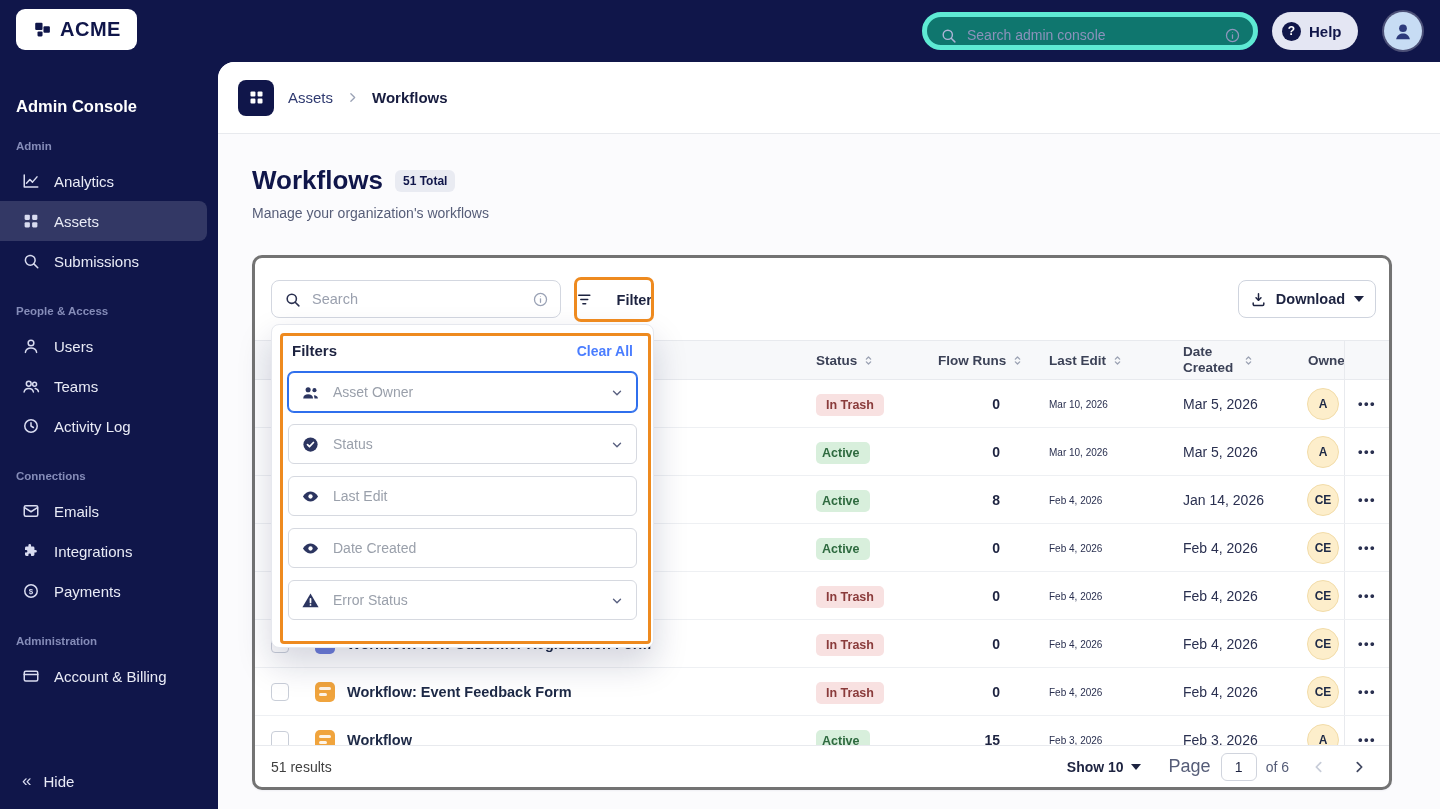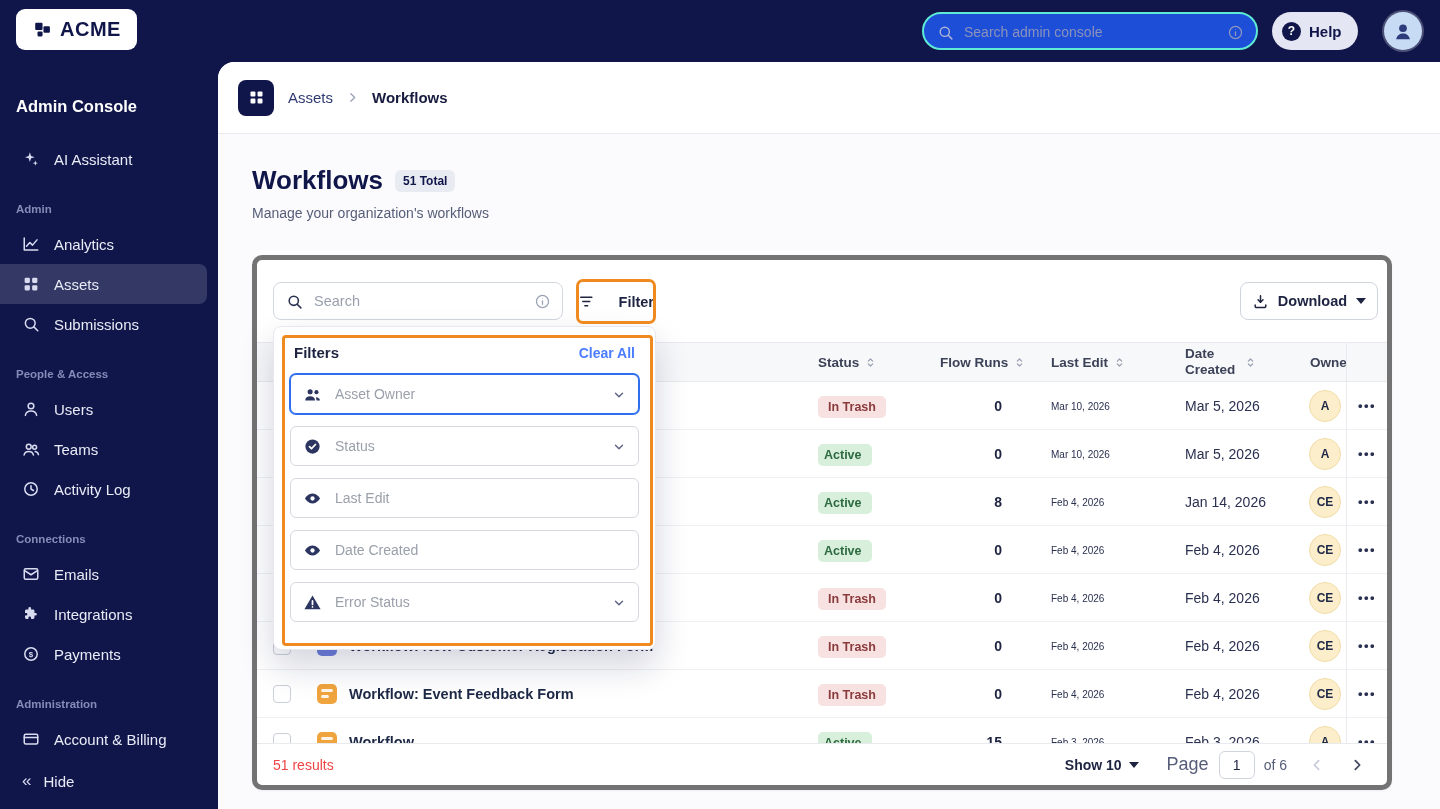--- a/index.html
+++ b/index.html
@@ -3,21 +3,21 @@
 <meta charset="utf-8">
 <style>
   * { margin:0; padding:0; box-sizing:border-box; }
   html,body { width:1440px; height:809px; font-family:"Liberation Sans", sans-serif; background:#10164A; overflow:hidden; }
 
   
   .topbar { position:absolute; left:0; top:0; width:1440px; height:62px; background:#10164A; display:flex; align-items:center; z-index:20; }
   .logo-box { position:absolute; left:16px; top:9px; width:121px; height:41px; background:#fff; border-radius:9px; display:flex; align-items:center; justify-content:center; gap:6px; }
   .logo-mark { width:22px; height:22px; color:#10164A; }
   .logo-text { font-size:20px; font-weight:800; color:#10164A; letter-spacing:.5px; }
-  .tb-search { position:absolute; left:922px; top:12px; width:336px; height:38px; background:#1d4ed8; border:2px solid #5eead4; border-radius:19px; }
+  .tb-search { position:absolute; left:922px; top:12px; width:336px; height:38px; background:#0f766e; border:5px solid #5eead4; border-radius:19px; }
   .tb-search input { position:absolute; left:40px; top:0; width:250px; height:36px; background:transparent; border:none; outline:none; color:#dfe2f4; font-size:14px; font-family:inherit; }
   .tb-search input::placeholder { color:#8B92BB; }
   .tb-search .s-ic { position:absolute; left:13px; top:10px; width:17px; height:17px; color:#aeb4d6; }
   .tb-search .i-ic { position:absolute; right:12px; top:10px; width:17px; height:17px; color:#8F96BD; }
   .help-btn { position:absolute; left:1272px; top:12px; height:38px; padding:0 16px 0 10px; background:#E4E6F3; border-radius:19px; display:flex; align-items:center; gap:8px; }
   .help-q { width:19px; height:19px; border-radius:50%; background:#10164A; color:#fff; font-size:12px; font-weight:700; display:flex; align-items:center; justify-content:center; }
   .help-label { font-size:15px; font-weight:600; color:#10164A; }
   .tb-avatar { position:absolute; left:1384px; top:12px; width:38px; height:38px; border-radius:50%; background:#C7DCF4; display:flex; align-items:center; justify-content:center; box-shadow:0 0 0 2px rgba(255,255,255,.25); }
   .tb-avatar .ic { width:22px; height:22px; color:#2D3A7C; }
 
@@ -44,21 +44,21 @@
   .crumb-current { font-size:15px; font-weight:700; color:#171C3F; }
 
   .content { position:absolute; left:0; top:72px; right:0; bottom:0; }
   .page-head { position:absolute; left:34px; top:31px; }
   .page-title-row { display:flex; align-items:center; gap:12px; }
   .page-title { font-size:26px; font-weight:800; color:#10164A; }
   .total-badge { background:#E9EBF2; color:#10164A; font-size:12px; font-weight:700; padding:4px 8px; border-radius:6px; }
   .page-sub { margin-top:9px; font-size:14px; color:#565D78; }
 
   
-  .card { position:absolute; left:34px; top:121px; width:1140px; height:535px; background:#fff; border:5px solid #737373; border-radius:10px; box-shadow:0 1px 2px rgba(16,22,74,.05); }
+  .card { position:absolute; left:34px; top:121px; width:1140px; height:535px; background:#fff; border:3px solid #737373; border-radius:10px; box-shadow:0 1px 2px rgba(16,22,74,.05); }
 
   .search-field { position:absolute; left:16px; top:22px; width:290px; height:38px; border:1px solid #D3D7E0; border-radius:8px; background:#fff; }
   .search-field input { position:absolute; left:40px; top:0; width:210px; height:36px; border:none; outline:none; font-size:14.5px; font-family:inherit; color:#1D2340; }
   .search-field input::placeholder { color:#9AA0AE; }
   .search-field .s-ic { position:absolute; left:12px; top:10px; width:17px; height:17px; color:#2A3050; }
   .search-field .i-ic { position:absolute; right:11px; top:10px; width:17px; height:17px; color:#9AA2B5; }
 
   .filter-btn { position:absolute; left:321px; top:21px; width:76px; height:41px; display:flex; align-items:center; justify-content:center; gap:24px; cursor:pointer; background:#fff; border-radius:6px; }
   .filter-btn .ic { width:17px; height:17px; color:#1D2340; }
   .filter-btn .lbl { font-size:14.5px; font-weight:600; color:#1D2340; }
@@ -92,21 +92,21 @@
   .c-flow { left:675px; width:70px; text-align:right; font-size:14px; font-weight:700; color:#1D2340; }
   .c-lastedit { left:794px; font-size:10px; color:#2A3050; }
   .c-datecreated { left:928px; font-size:14px; color:#2A3050; }
   .c-owner { left:1052px; }
   .avatar { width:32px; height:32px; border-radius:50%; background:#FDEECB; border:1px solid #F2DCA9; display:flex; align-items:center; justify-content:center; font-size:12px; font-weight:800; color:#1D2946; }
   .c-actions { left:1089px !important; right:0; top:0 !important; bottom:0; transform:none !important; border-left:1px solid #E8EAEE; display:flex; align-items:center; justify-content:center; cursor:pointer; background:#fff; }
   .dots { font-size:13px; font-weight:800; letter-spacing:1.5px; color:#2A3050; }
 
   
   .cfooter { position:absolute; left:0; right:0; bottom:0; height:42px; border-top:1px solid #E8EAEE; background:#fff; display:flex; align-items:center; padding:0 16px; border-radius:0 0 10px 10px; z-index:6; }
-  .results { font-size:14px; color:#ef4444; }
+  .results { font-size:14px; color:#404040; }
   .foot-right { margin-left:auto; display:flex; align-items:center; }
   .show-ctl { display:flex; align-items:center; gap:7px; font-size:14px; font-weight:600; color:#1D2340; cursor:pointer; }
   .show-ctl .caret { border-top-color:#1D2340; }
   .page-lbl { margin-left:28px; font-size:18px; color:#565D78; }
   .page-input { margin-left:10px; width:36px; height:28px; border:1px solid #D0D4DD; border-radius:6px; text-align:center; font-size:14px; font-family:inherit; color:#1D2340; outline:none; }
   .of-lbl { margin-left:9px; font-size:14px; color:#565D78; }
   .pg-btn { width:28px; height:28px; display:flex; align-items:center; justify-content:center; cursor:pointer; }
   .pg-prev { margin-left:16px; color:#C7CCD8; } .pg-next { margin-left:12px; color:#3F465F; }
   .pg-btn .ic { width:16px; height:16px; }
 
@@ -169,29 +169,20 @@
           <circle cx="12" cy="9" r="4.2"></circle>
           <path d="M4.5 21c.8-4.2 4-6.3 7.5-6.3s6.7 2.1 7.5 6.3z"></path>
         </svg>
     </span>
   </div>
 </div>
 
 <div class="sidebar">
   <div class="side-title">Admin Console</div>
 
-  <div class="srow ai-row">
-    <span class="ic">
-      <svg viewBox="0 0 24 24" fill="currentColor">
-          <path d="M10.5 3l1.6 4.9L17 9.5l-4.9 1.6L10.5 16l-1.6-4.9L4 9.5l4.9-1.6z"></path>
-          <path d="M17.8 14l.9 2.6 2.6.9-2.6.9-.9 2.6-.9-2.6-2.6-.9 2.6-.9z"></path>
-        </svg>
-    </span>
-    <span class="lbl">AI Assistant</span>
-  </div>
 
   <div class="sec-label">Admin</div>
   <div class="srow">
     <span class="ic">
       <svg viewBox="0 0 24 24" fill="none" stroke="currentColor" stroke-width="2" stroke-linecap="round" stroke-linejoin="round">
           <path d="M3 4v16h18"></path>
           <path d="M6 15l4.5-5 3.5 3.5L20 6.5"></path>
         </svg>
     </span>
     <span class="lbl">Analytics</span>

